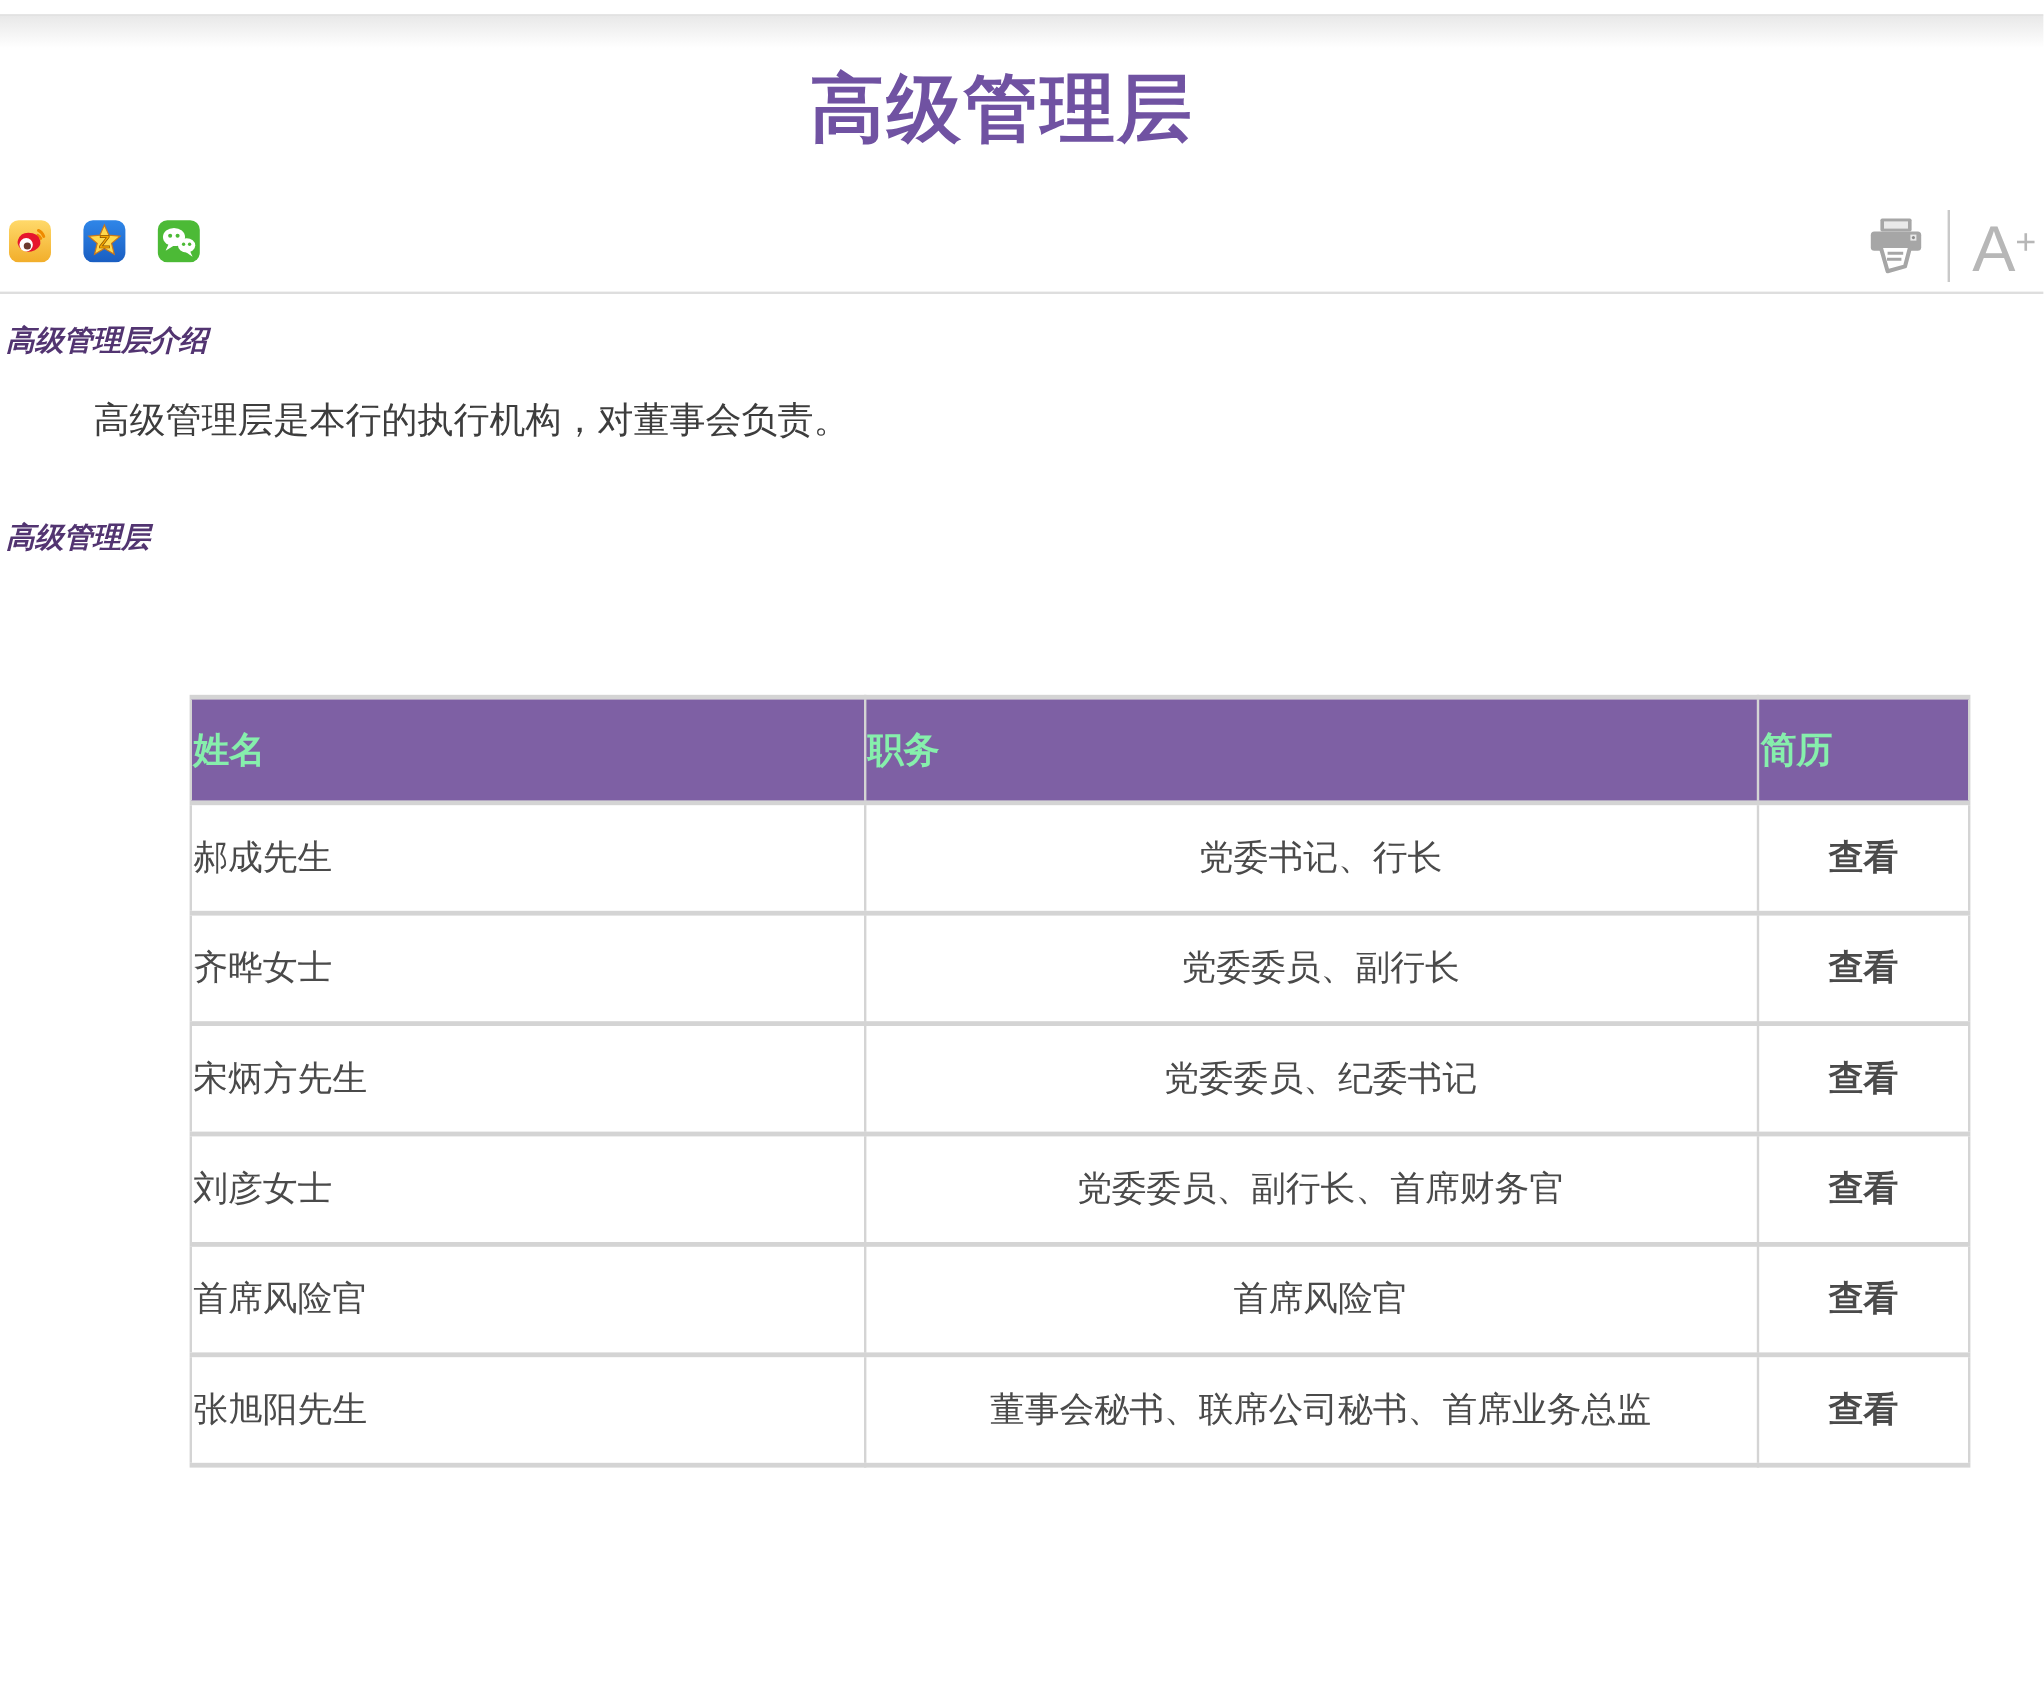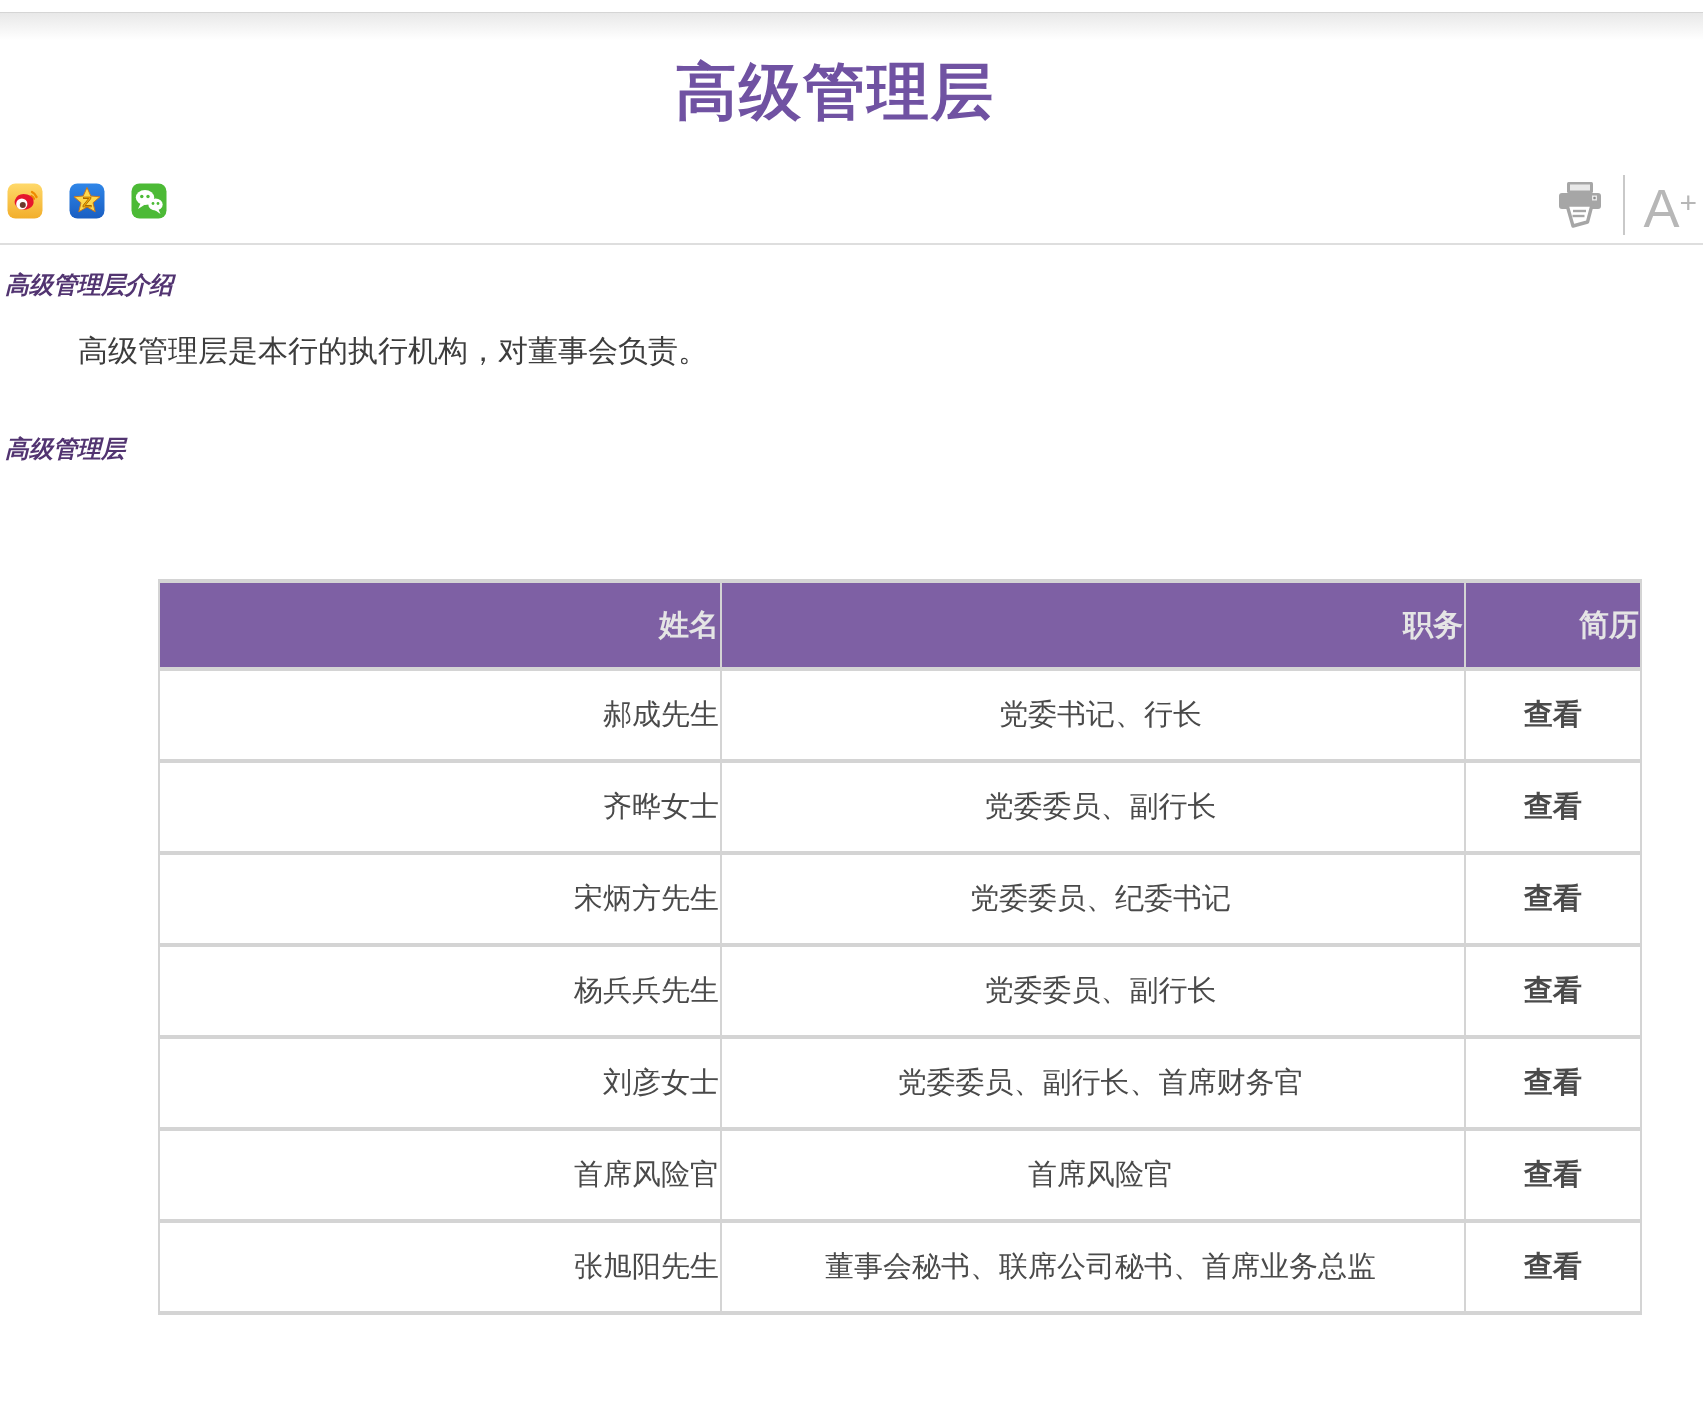--- a/index.html
+++ b/index.html
@@ -45,25 +45,25 @@
   }
 
   table.mgmt{
     margin:112px 0 0 158px;width:1482px;
     border-collapse:collapse;table-layout:fixed;
     border:2px solid #d4d4d4;border-top:4px solid #d4d4d4;border-bottom:4px solid #d4d4d4;
   }
   table.mgmt tr{border-top:4px solid #d4d4d4;}
   table.mgmt th,table.mgmt td{border-left:2px solid #d4d4d4;border-right:2px solid #d4d4d4;}
   table.mgmt th{
-    height:82px;background:var(--thbg,#7e60a4);color:#e5e5e5;
-    font-size:30px;font-weight:bold;text-align:right;
+    height:82px;background:var(--thbg,#7e60a4);color:#86efac;
+    font-size:30px;font-weight:bold;text-align:left;
   }
   table.mgmt td{height:86px;background:#fff;font-size:29px;color:#4a4a4a;}
-  td.cell-name{text-align:right;}
+  td.cell-name{text-align:left;}
   td.cell-position{text-align:center;padding-left:16px;}
   td.cell-resume{text-align:center;}
   .view-link{color:#4a4a4a;text-decoration:none;cursor:pointer;font-weight:bold;}
 </style>
 </head>
 <body>
 
 <div class="top-white"></div>
 <div class="top-shadow"></div>
 
@@ -158,25 +158,20 @@
       <td class="cell-name">齐晔女士</td>
       <td class="cell-position">党委委员、副行长</td>
       <td class="cell-resume"><a class="view-link">查看</a></td>
     </tr>
     <tr>
       <td class="cell-name">宋炳方先生</td>
       <td class="cell-position">党委委员、纪委书记</td>
       <td class="cell-resume"><a class="view-link">查看</a></td>
     </tr>
     <tr>
-      <td class="cell-name">杨兵兵先生</td>
-      <td class="cell-position">党委委员、副行长</td>
-      <td class="cell-resume"><a class="view-link">查看</a></td>
-    </tr>
-    <tr>
       <td class="cell-name">刘彦女士</td>
       <td class="cell-position">党委委员、副行长、首席财务官</td>
       <td class="cell-resume"><a class="view-link">查看</a></td>
     </tr>
     <tr>
       <td class="cell-name">首席风险官</td>
       <td class="cell-position">首席风险官</td>
       <td class="cell-resume"><a class="view-link">查看</a></td>
     </tr>
     <tr>

